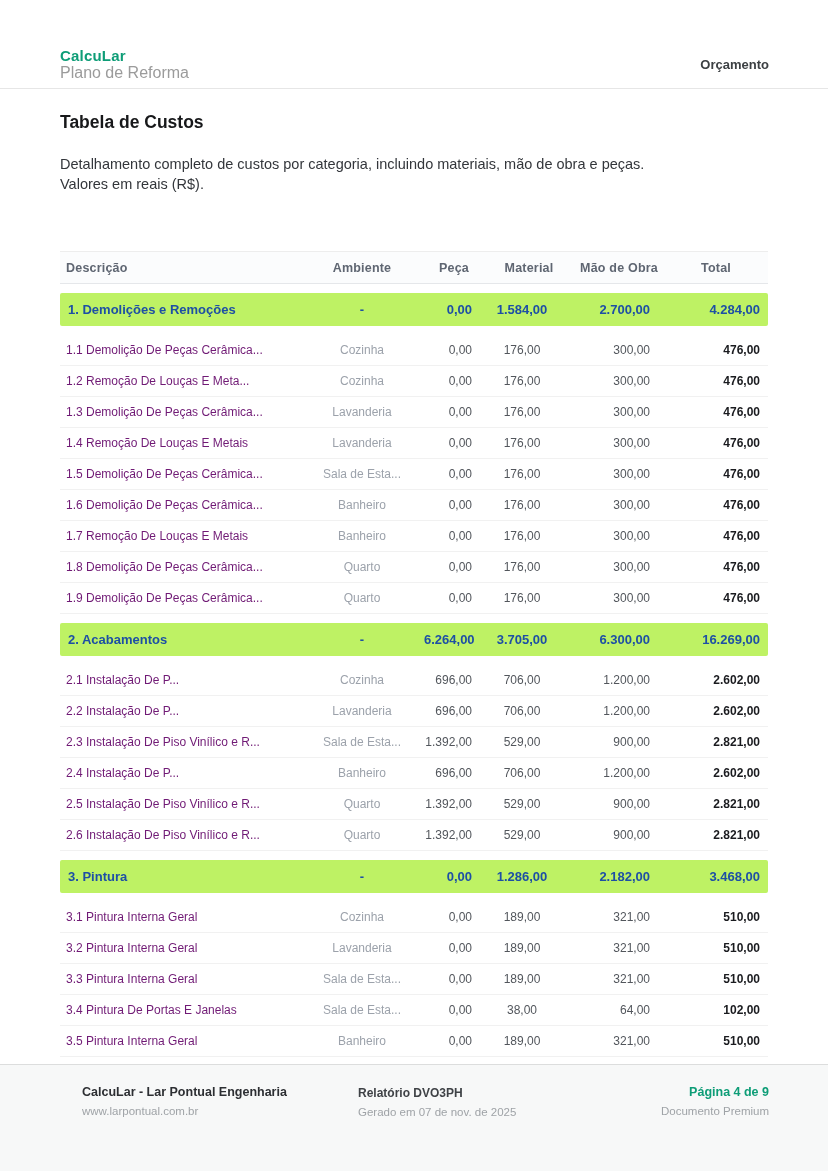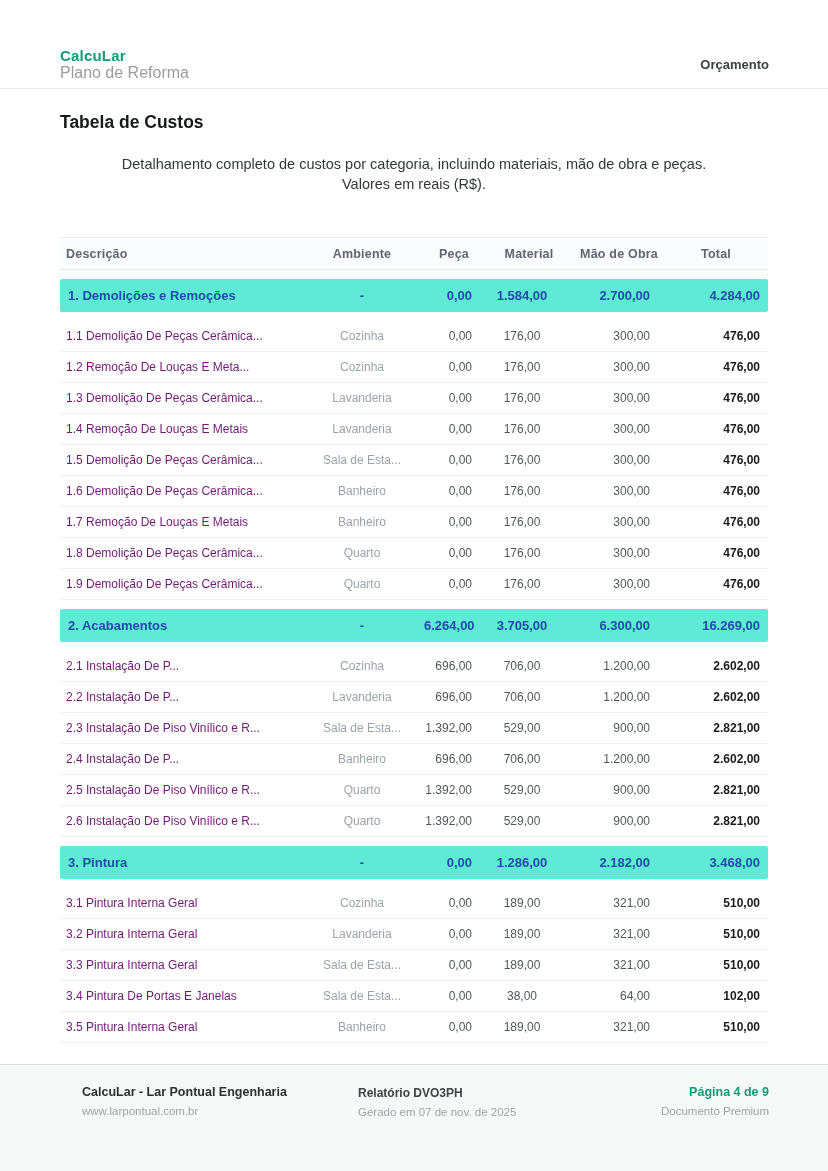--- a/index.html
+++ b/index.html
@@ -21,25 +21,25 @@
     align-items: flex-start;
     border-bottom: 1px solid #e6e6e6;
   }
   .brand-name { font-size: 15px; font-weight: bold; color: #0e9d77; letter-spacing: .2px; }
   .brand-sub  { font-size: 16px; color: #9b9b9b; }
   .doc-type   { font-size: 13px; font-weight: bold; color: #3c4043; margin-top: 10px; }
 
   
   .content { padding: 0 60px; }
   .page-title { margin-top: 23px; font-size: 17.5px; font-weight: bold; color: #17181a; }
-  .page-desc  { margin-top: 21px; font-size: 14.5px; line-height: 20px; color: #33363b; width: 708px; text-align: center; }
+  .page-desc  { margin-top: 21px; font-size: 14.5px; line-height: 20px; color: #33363b; width: 708px; }
   .page-desc span { display: block; }
 
   
-  .cost-table { margin-top: 43px; width: 708px; }
+  .cost-table { margin-top: 57px; width: 708px; }
   .grid-row {
     display: grid;
     grid-template-columns: 240px 124px 60px 90px 90px 104px;
     align-items: center;
   }
   .thead {
     height: 33px;
     background: #fbfcfd;
     border-top: 1px solid #ededed;
     border-bottom: 1px solid #e5e7ea;
@@ -52,21 +52,21 @@
   .c-center { text-align: center; }
   .c-peca   { text-align: right; padding-right: 12px; }
   .c-mat    { text-align: center; padding-right: 14px; }
   .c-mao    { text-align: right; padding-right: 14px; }
   .c-total  { text-align: right; padding-right: 8px; }
   .thead .c-peca, .thead .c-mat, .thead .c-mao, .thead .c-total { text-align: center; padding: 0; }
 
   .section-row {
     height: 33px;
     margin: 9px 0;
-    background: #5eead4;
+    background: #bef264;
     border-radius: 2px;
     font-size: 13px;
     font-weight: bold;
     color: #1d4fa5;
   }
   .section-row .c-desc { padding-left: 8px; }
 
   .data-row {
     height: 31px;
     border-bottom: 1px solid #f1f1f1;

